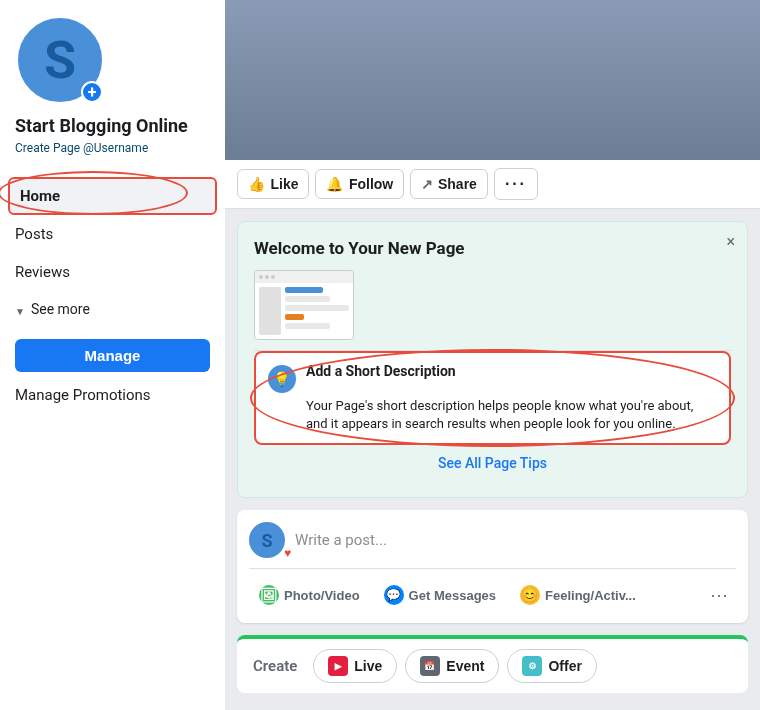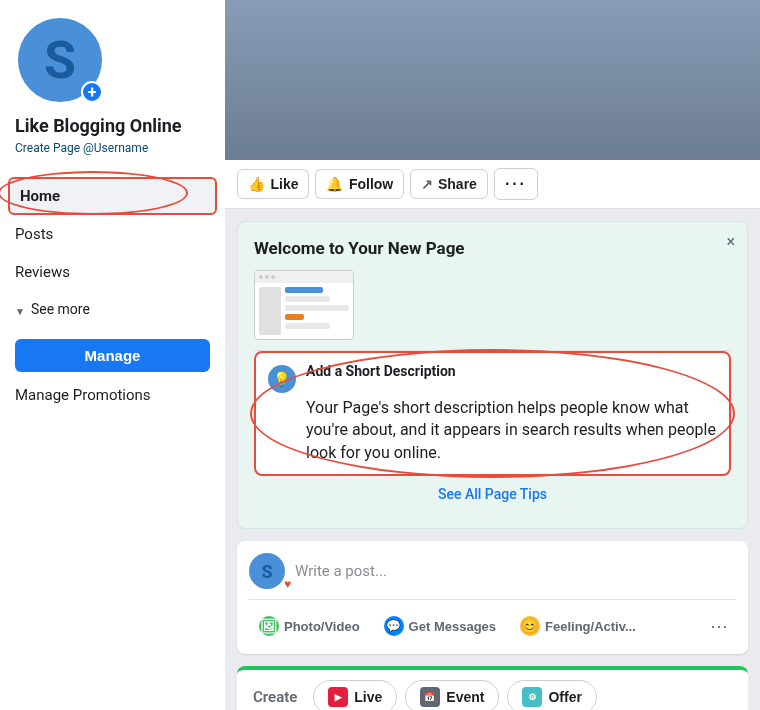--- a/index.html
+++ b/index.html
@@ -331,21 +331,21 @@
     }
 
     .tip-title {
       font-size: 14px;
       font-weight: 700;
       color: #1c1e21;
       margin-bottom: 18px;
     }
 
     .tip-desc {
-      font-size: 16px;
+      font-size: 13px;
       color: #1c1e21;
       line-height: 1.4;
     }
 
     .see-all-tips {
       text-align: center;
       padding: 10px;
       font-size: 14px;
       color: #1877f2;
       cursor: pointer;
@@ -517,21 +517,21 @@
 <div class="page-wrapper">
 
   <div class="sidebar">
     <div class="profile-section">
       <div class="avatar-container">
         <div class="avatar-circle">
           <span>S</span>
         </div>
         <div class="avatar-plus">+</div>
       </div>
-      <div class="page-name">Like Blogging Online</div>
+      <div class="page-name">Start Blogging Online</div>
       <div class="page-username">Create Page @Username</div>
     </div>
 
     <div class="nav-section">
       <div class="nav-item active" style="position:relative;">
         <div class="red-circle-home"></div>
         <span>Home</span>
       </div>
       <div class="nav-item">
         <span>Posts</span>

